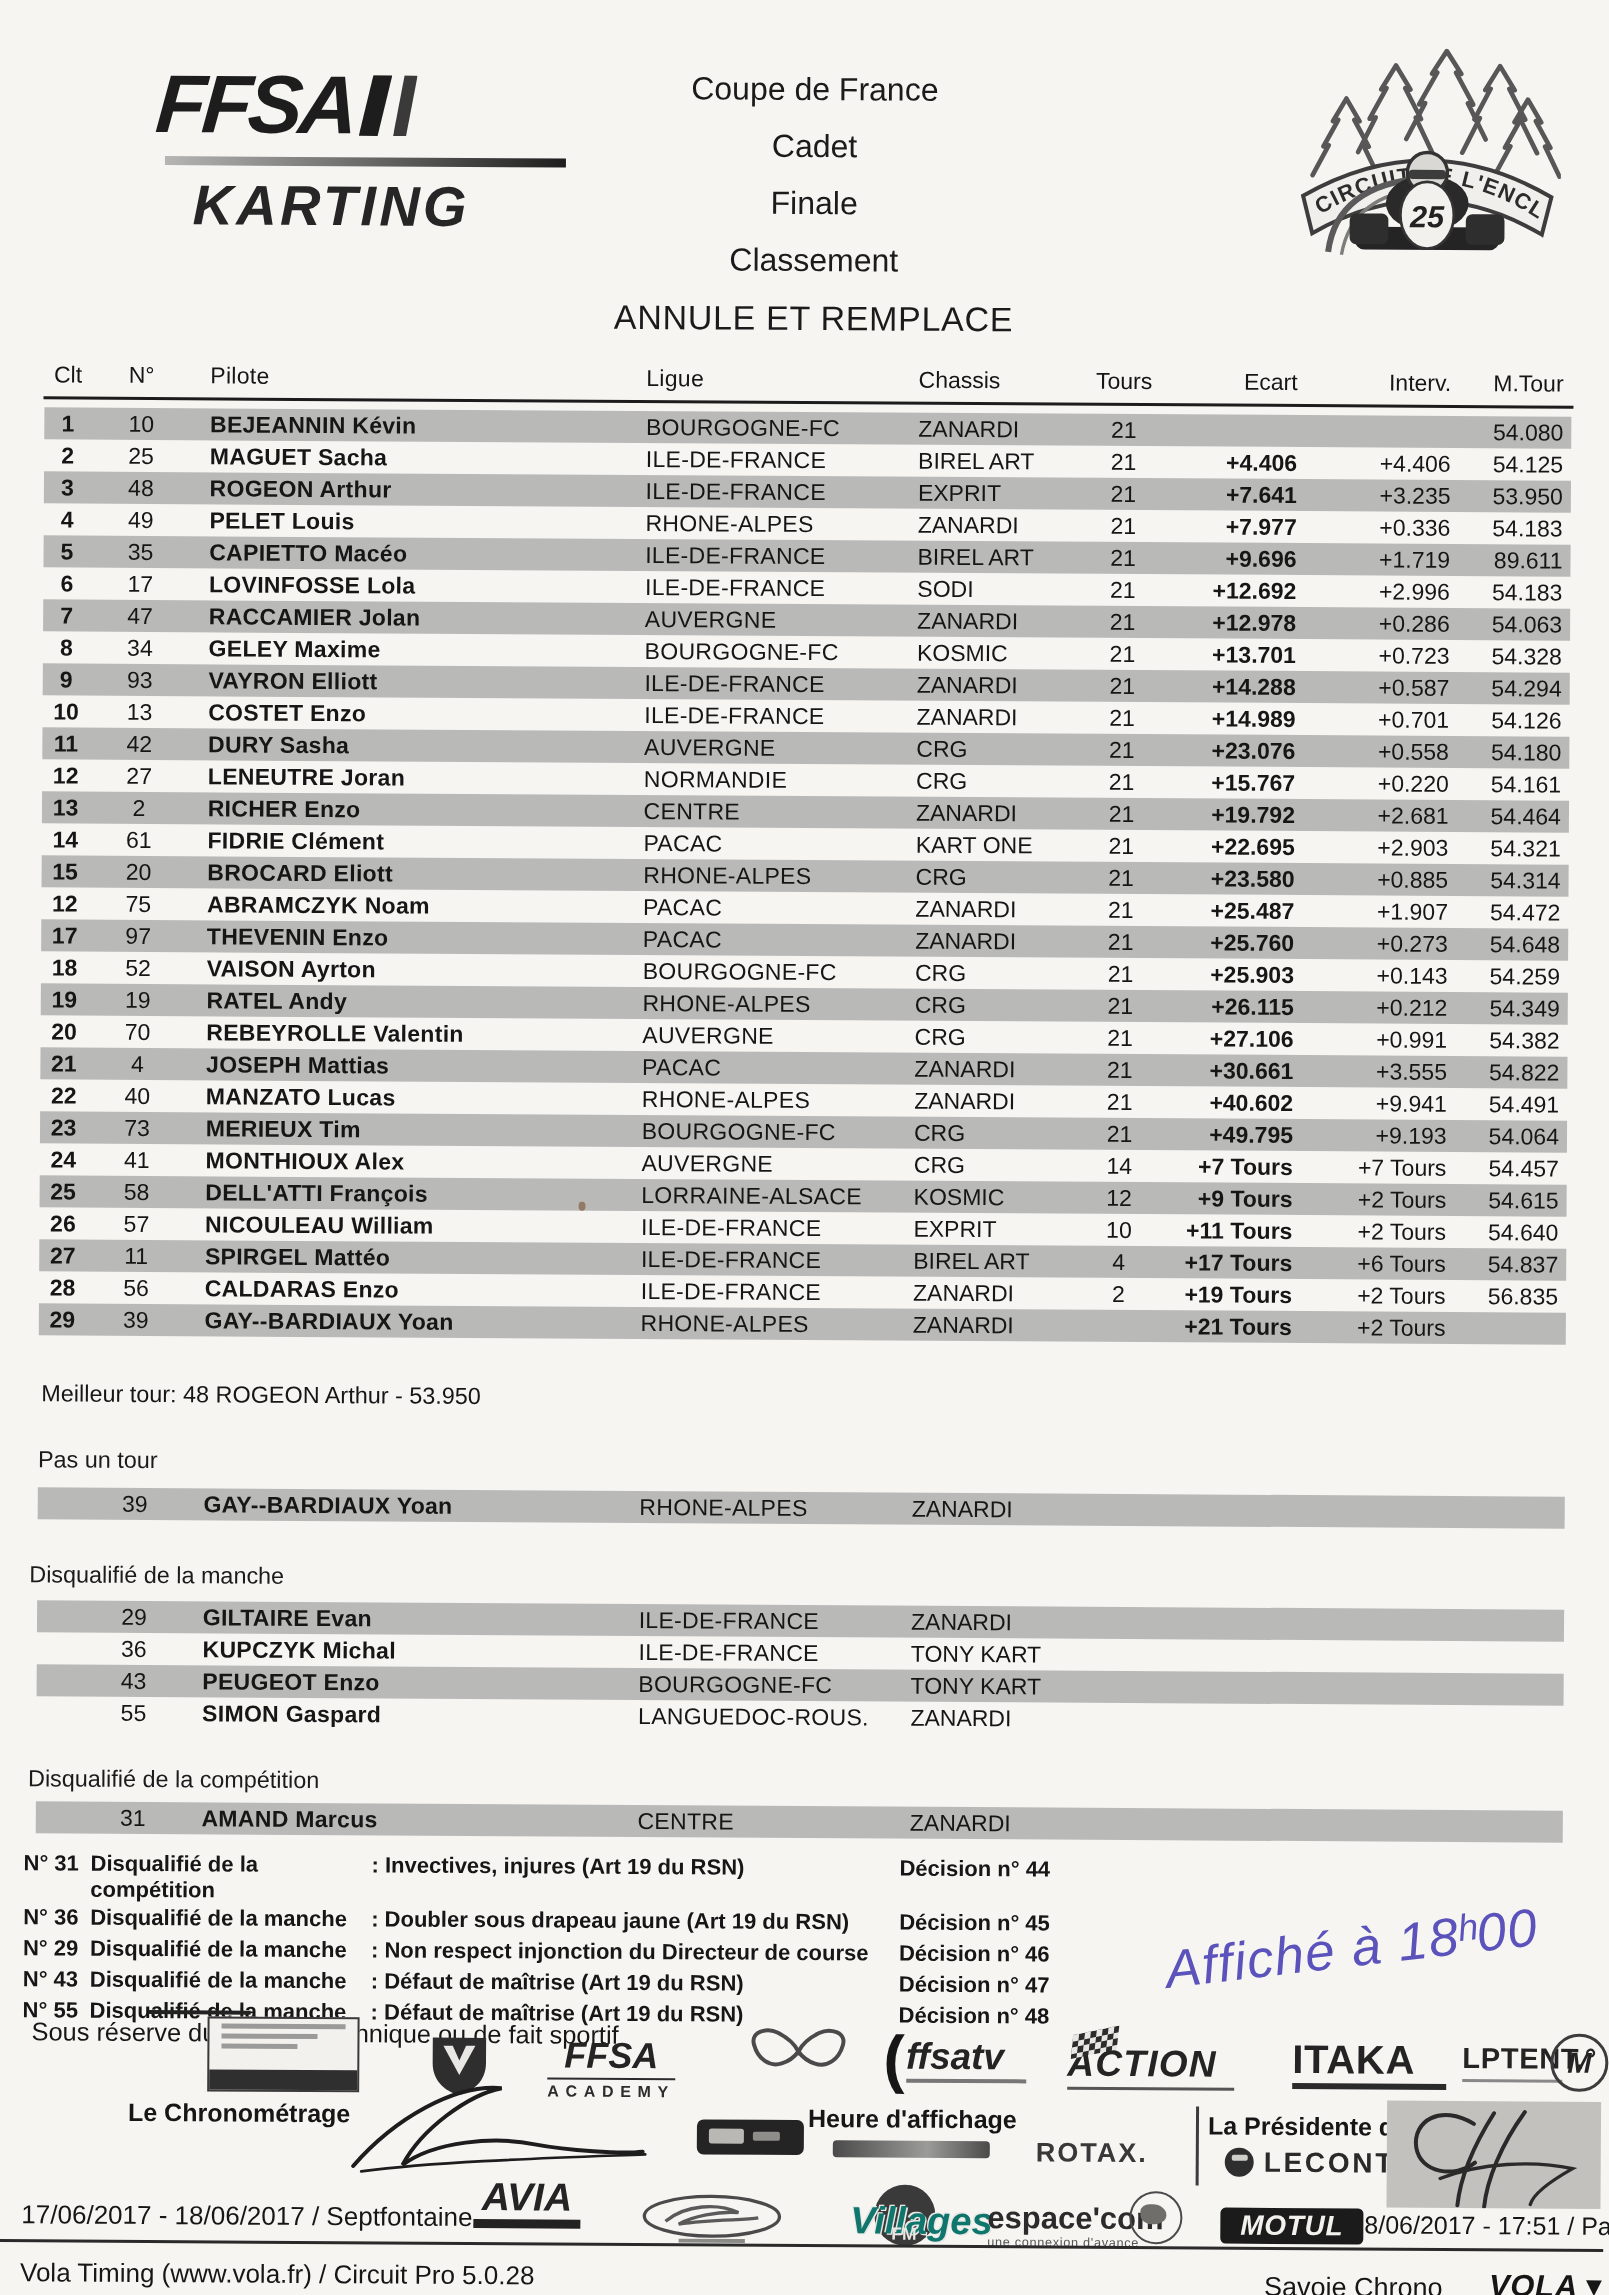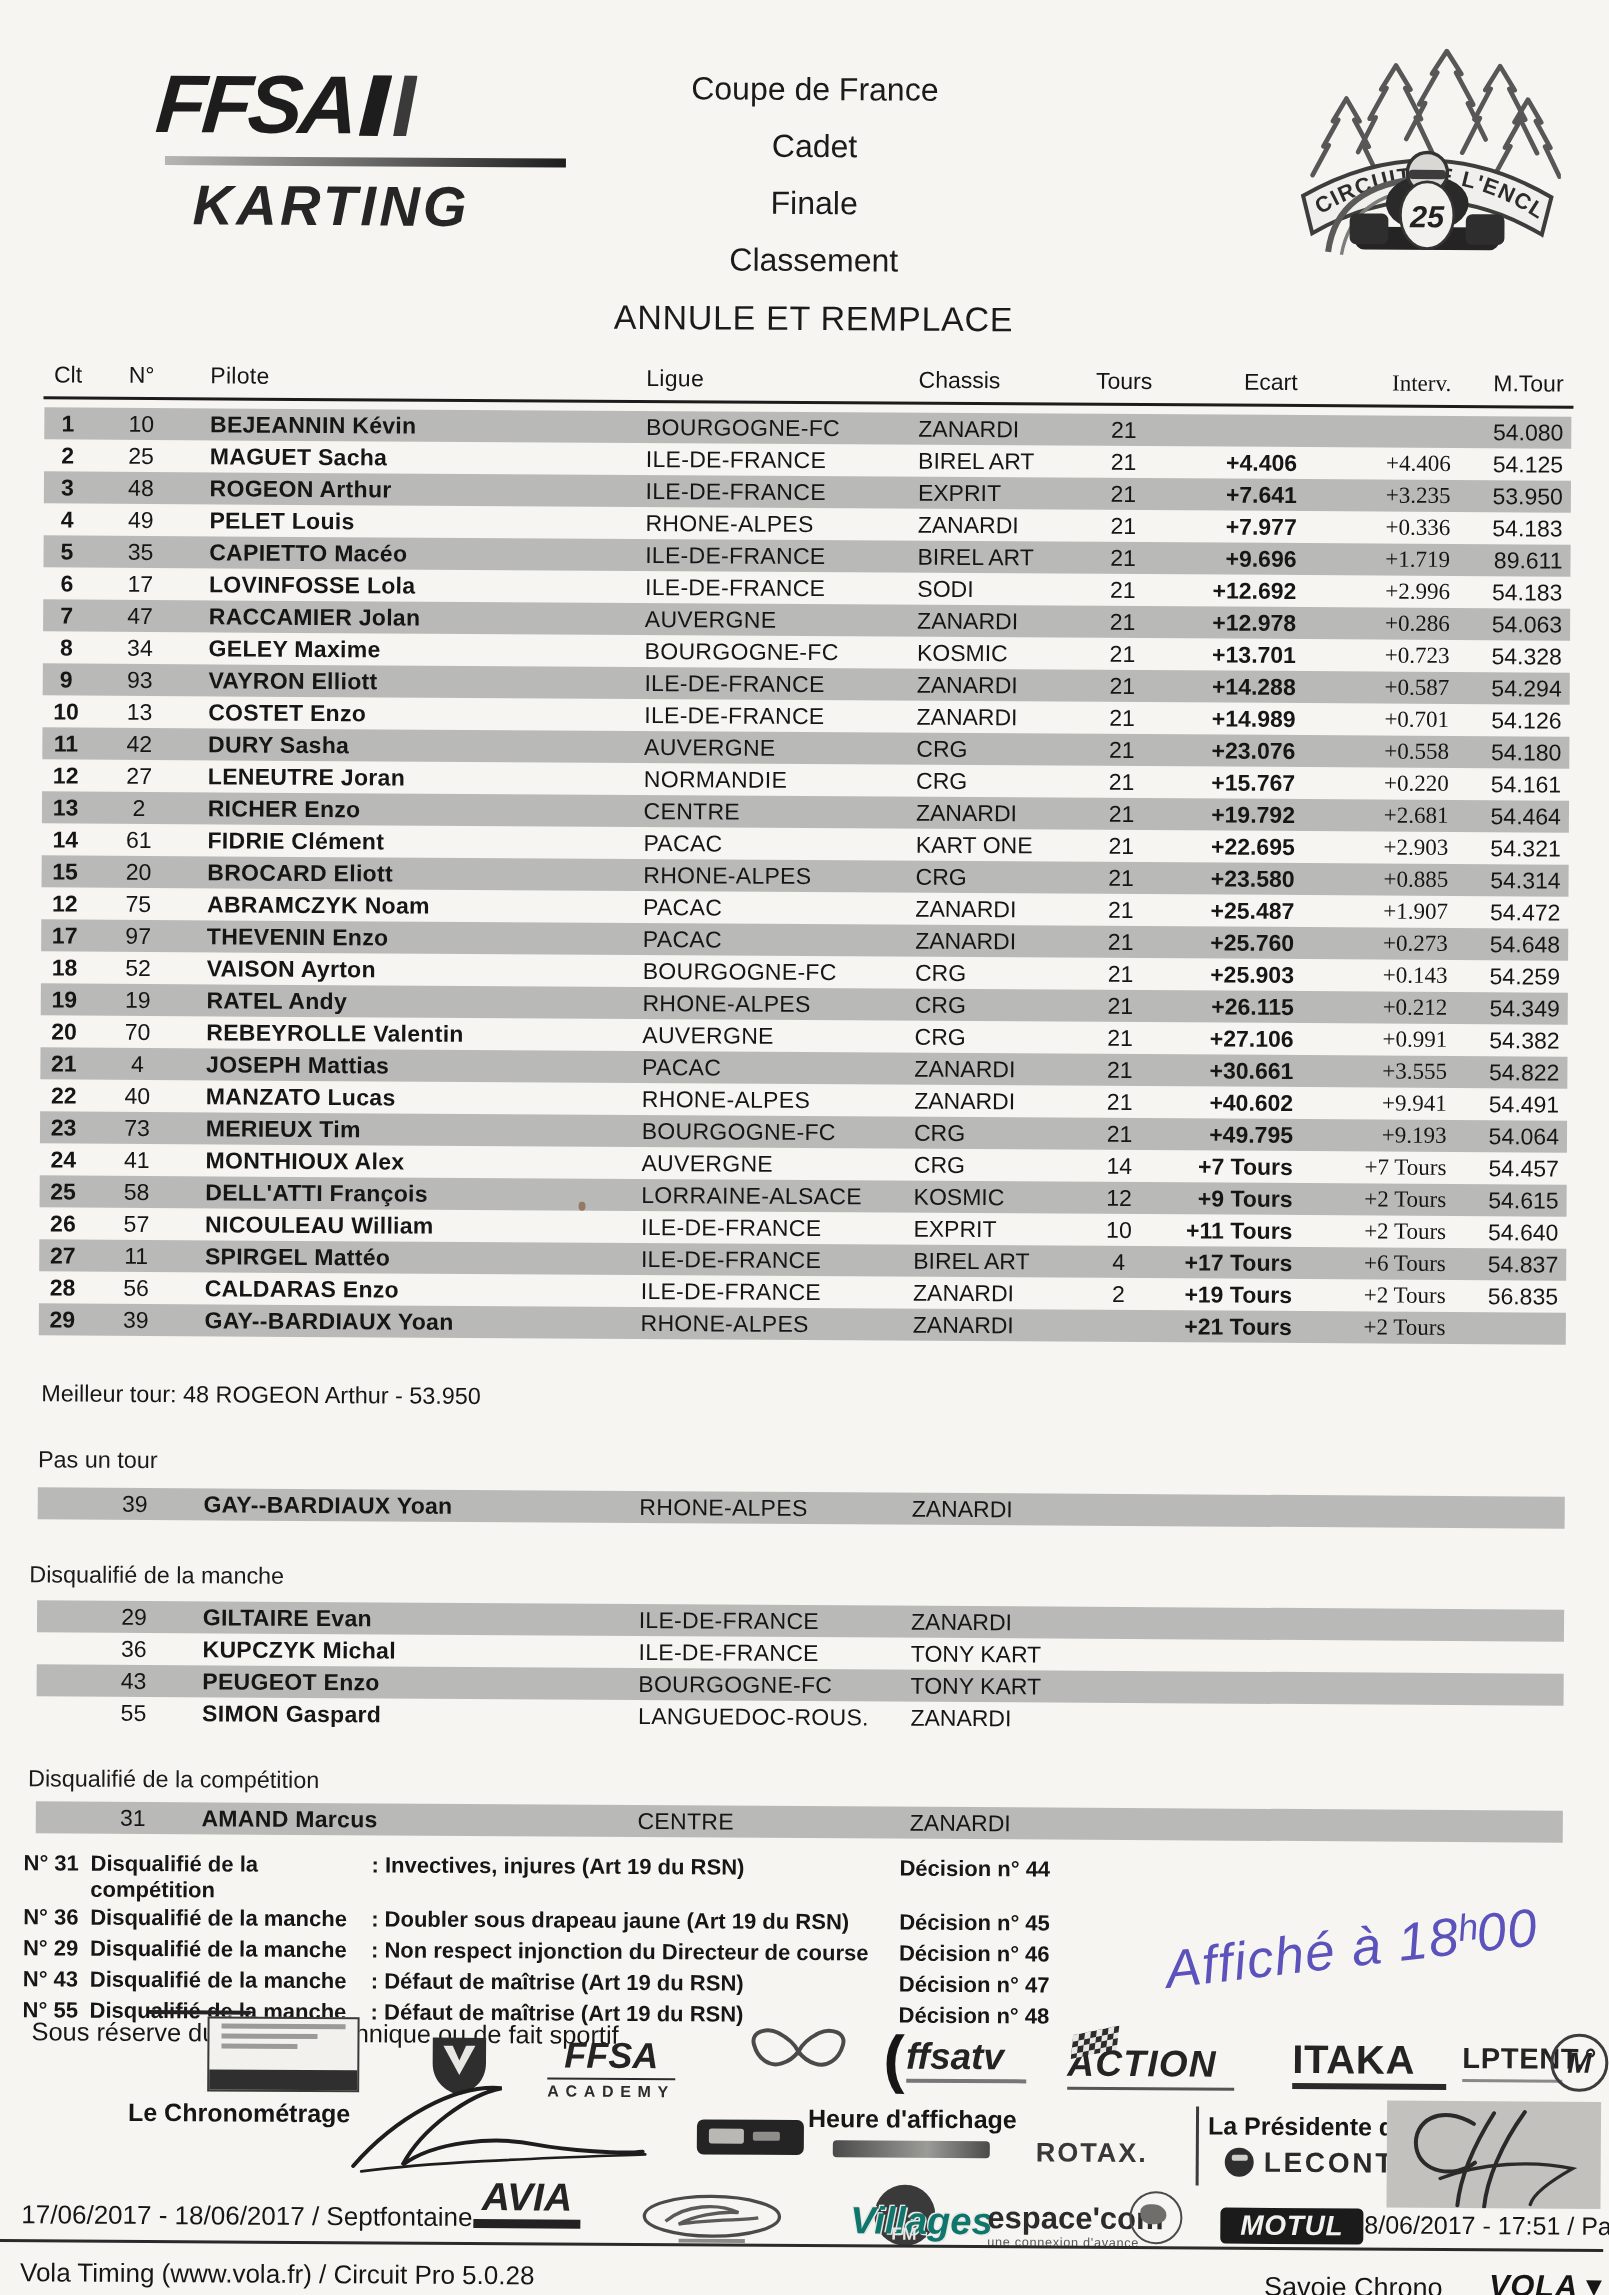--- a/index.html
+++ b/index.html
@@ -25,21 +25,21 @@
   .trow{display:grid;grid-template-columns:47px 100px 448px 267px 174px 87px 150px 147px 107px;height:32px;align-items:center;font-size:23px;}
   .trow.shaded{background:#b9bab8;}
   .cell{white-space:nowrap;overflow:visible;}
   .c-clt{text-align:center;font-weight:bold;}
   .c-num{text-align:center;}
   .c-pil{padding-left:18.7px;font-weight:bold;letter-spacing:0.3px;}
   .c-lig{padding-left:6.7px;letter-spacing:0.3px;}
   .c-cha{padding-left:12px;}
   .c-tou{text-align:center;}
   .c-eca{text-align:right;padding-right:20px;font-weight:bold;}
-  .c-int{text-align:right;padding-right:13.4px;font-family:Liberation Serif, serif;}
+  .c-int{text-align:right;padding-right:13.4px;}
   .c-mto{text-align:right;padding-right:8px;}
   .thead{left:40px;top:366px;width:1527px;font-size:22px;}
   .thead .trow{height:auto;}
   .thead .cell{font-weight:normal;}
   .thead .c-clt{text-align:left;padding-left:9.4px;}
   .thead .c-pil,.thead .c-eca{font-weight:normal;}
   .thead-rule{left:39px;top:401px;width:1530px;height:3.3px;background:#1c1c1c;}
   .tbody{left:40px;top:412px;width:1527px;}
   .section-title{font-size:23.4px;color:#1b1b1b;}
   .bestlap{left:43px;top:1385px;font-size:23.4px;}

